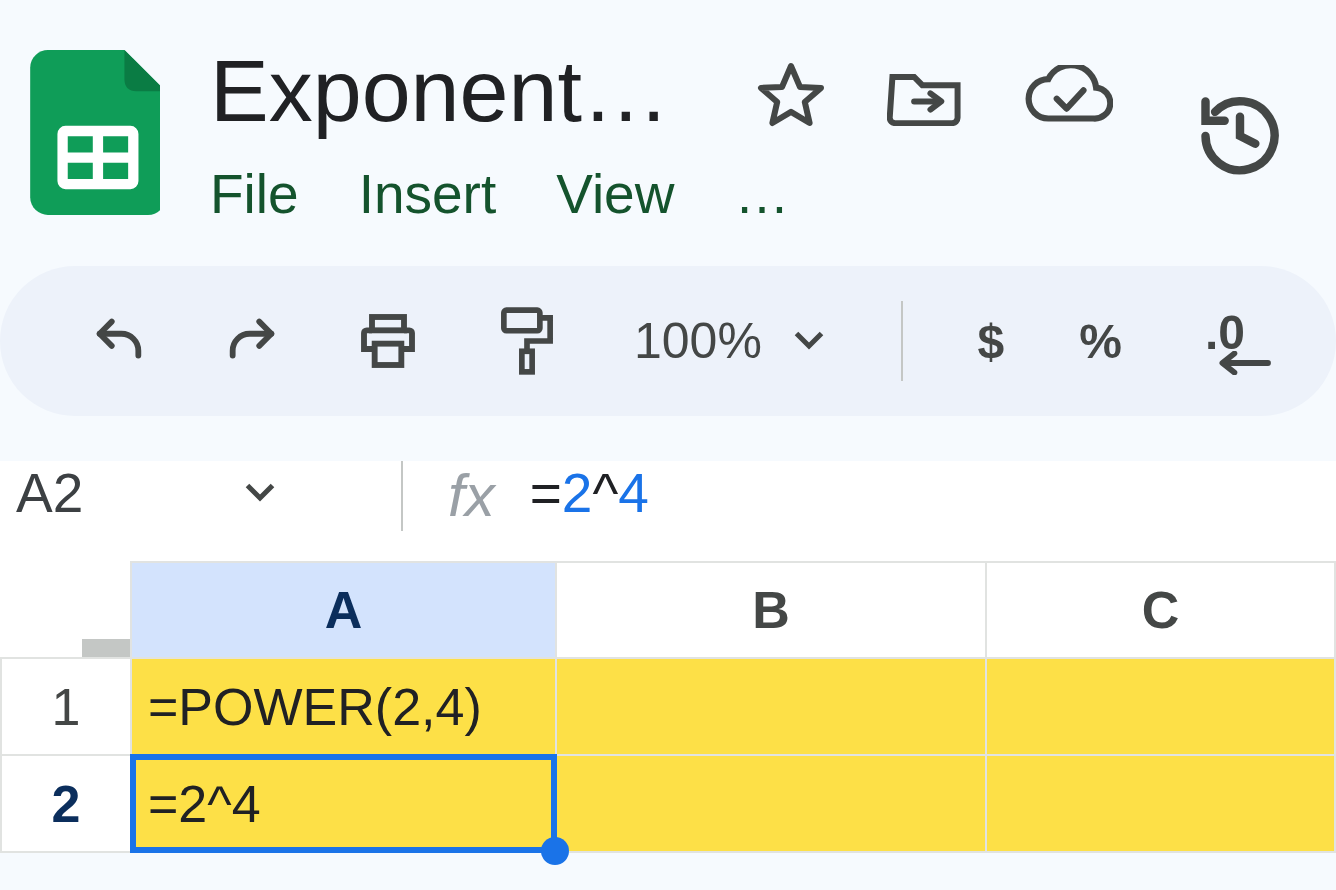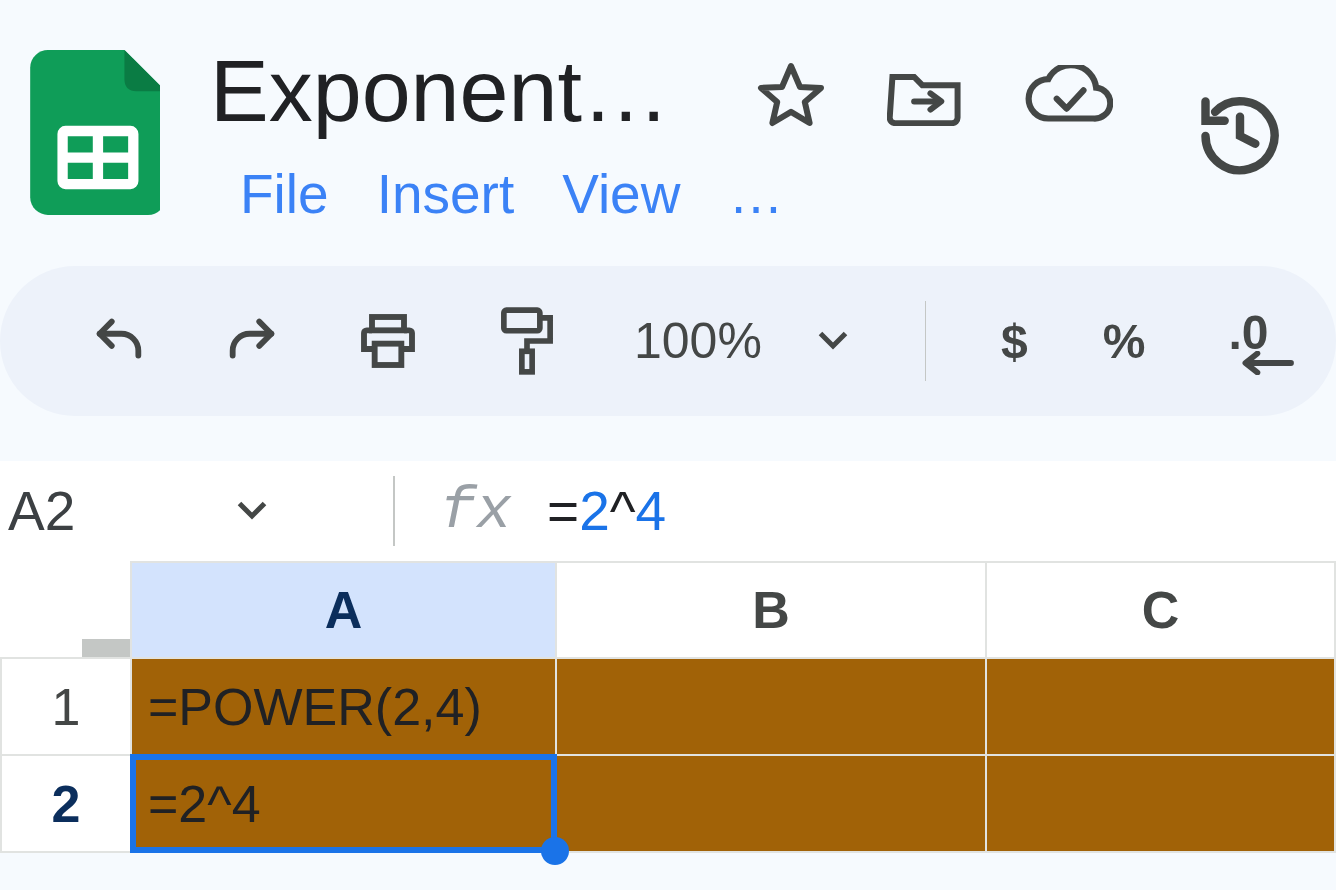--- a/index.html
+++ b/index.html
@@ -54,46 +54,45 @@
   .history-icon-wrap {
     position: absolute;
     right: 50px;
     top: 90px;
   }
 
   
   .menu-bar {
     display: flex;
     align-items: center;
-    gap: 48px;
+    gap: 60px;
     margin-top: 20px;
     font-size: 55px;
-    color: #3b82f6;
-    margin-left: 30px;
+    color: #14532d;
   }
   .menu-item { cursor: pointer; }
   .menu-more { font-size: 55px; letter-spacing: 6px; }
 
   
   .toolbar {
     margin: 40px 0 0 0;
     background: #edf2fa;
     border-radius: 999px;
     height: 150px;
     display: flex;
     align-items: center;
     padding: 0 70px 0 90px;
     gap: 75px;
   }
   .toolbar .tool { display:flex; align-items:center; justify-content:center; }
   .toolbar svg { display:block; }
   .zoom {
     display: flex;
     align-items: center;
-    gap: 54px;
+    gap: 30px;
     font-size: 50px;
     color: #444746;
   }
   .tool-divider {
     width: 2px;
     height: 80px;
     background: #c4c7c5;
   }
   .tool-text {
     font-size: 48px;
@@ -101,41 +100,41 @@
     color: #444746;
   }
 
   
   .formula-area {
     background: #ffffff;
     margin-top: 45px;
   }
   .formula-bar {
     display: flex;
-    align-items: center;
+    align-items: flex-start;
     height: 100px;
-    padding: 0 0 0 8px;
+    padding: 0 0 0 16px;
     font-size: 55px;
   }
   .name-box {
     display: flex;
     align-items: center;
     gap: 160px;
     color: #3c4043;
     width: 340px;
     padding-left: 0;
   }
   .fb-divider {
     width: 2px;
     height: 70px;
     background: #c4c7c5;
     margin: 0 45px;
   }
   .fx-label {
-    font-family: Liberation Mono, monospace;
+    font-family: Liberation Sans, sans-serif;
     font-style: italic;
     font-size: 60px;
     color: #9aa0a6;
     font-weight: 500;
     margin-right: 35px;
   }
   .formula-text {
     font-size: 55px;
     color: #202124;
   }
@@ -195,21 +194,21 @@
   }
   .sheet tbody th.rowhdr.active {
     font-weight: 700;
     color: #0b2e5c;
   }
   .sheet tbody td {
     height: 95px;
     padding: 0 16px;
     text-align: left;
     vertical-align: middle;
-    background: #a16207;
+    background: #fde047;
     position: relative;
     margin-top: 19px;
   }
   .active-cell {
     position: relative;
   }
   .active-cell .active-border {
     position: absolute;
     top: -2px; left: -2px; right: -2px; bottom: -2px;
     border: 6px solid #1a73e8;

